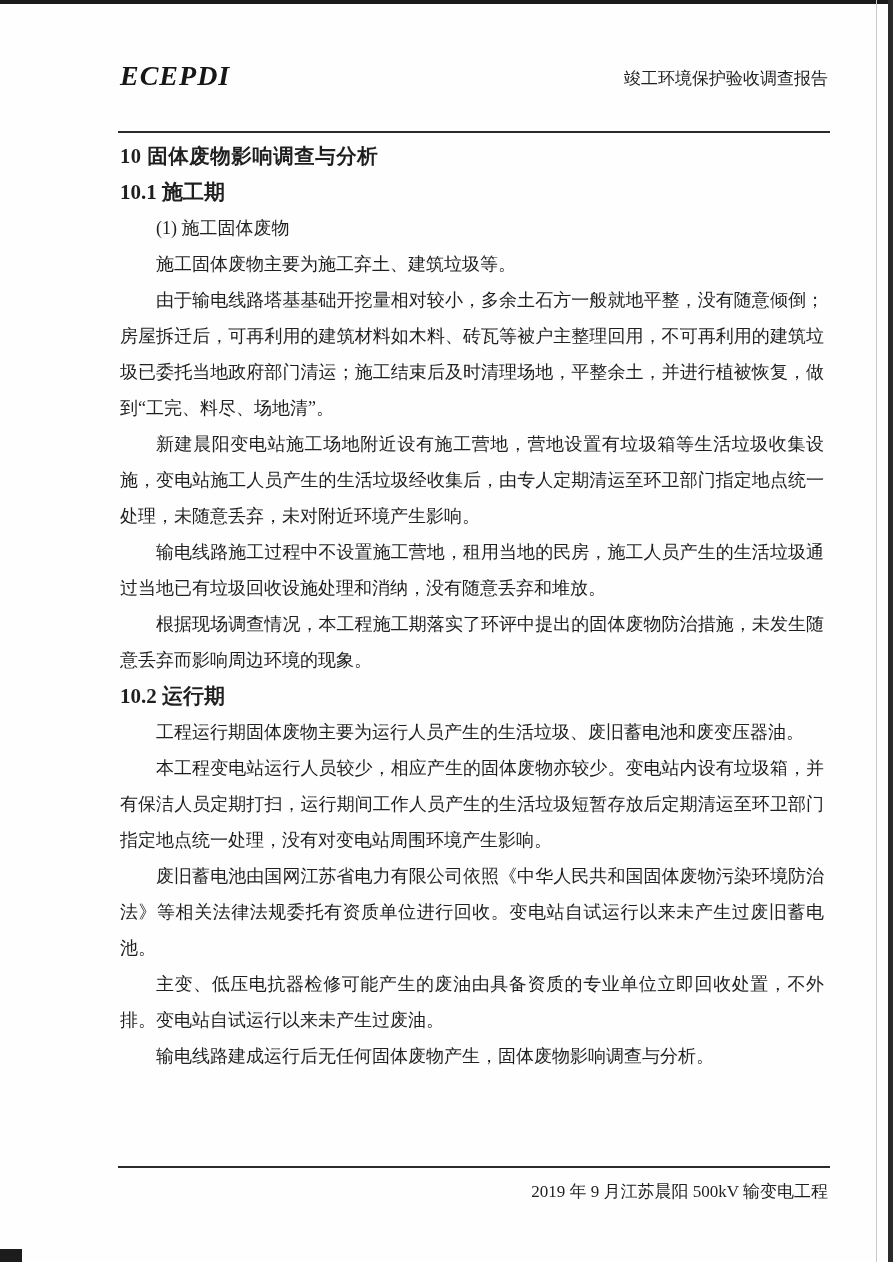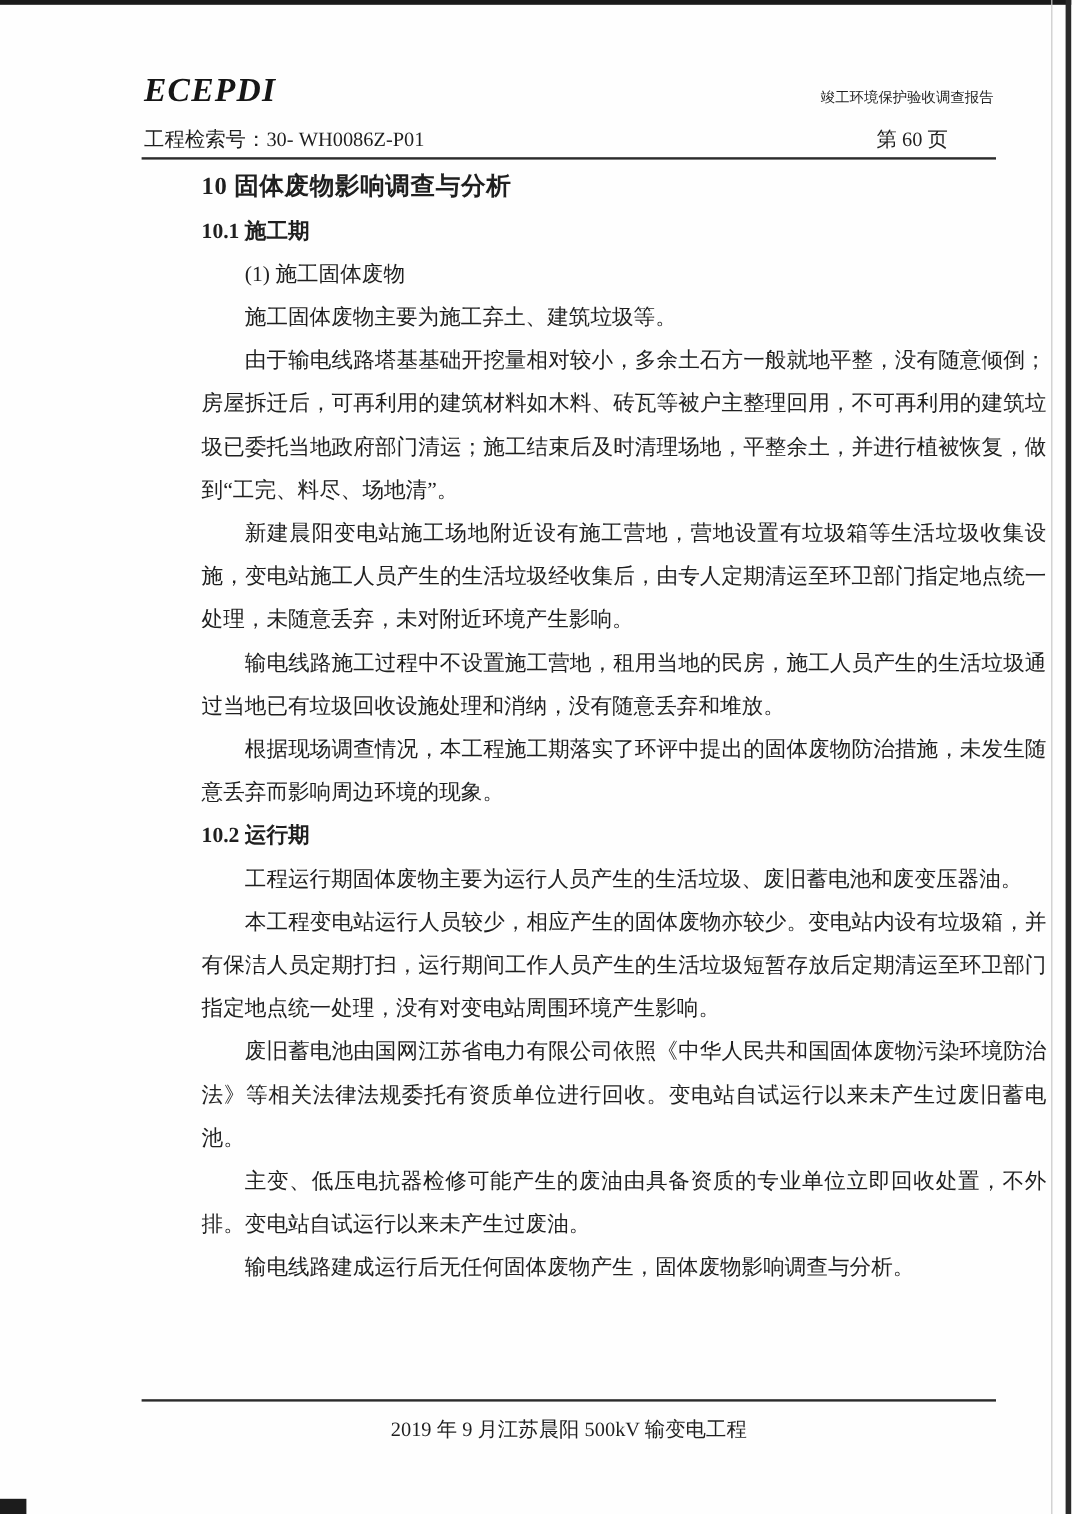--- a/index.html
+++ b/index.html
@@ -45,21 +45,21 @@
     align-items: flex-end;
   }
   .logo {
     font-size: 28px;
     font-weight: bold;
     font-style: italic;
     letter-spacing: 1px;
     color: #161616;
   }
   .report-title {
-    font-size: 12px;
+    font-size: 17px;
     padding-bottom: 2px;
   }
   .header-row2 {
     display: flex;
     justify-content: space-between;
     margin-top: 13px;
     font-size: 17px;
   }
   .page-number { padding-right: 38px; }
   .header-rule {
@@ -67,31 +67,30 @@
     top: 131px; left: 118px;
     width: 712px; height: 2px;
     background: #2b2b2b;
   }
 
   
   .content {
     position: absolute;
     top: 138px; left: 120px;
     width: 704px;
-    margin-left: 48px;
   }
   .content h1 {
     font-size: 20.5px;
     font-weight: bold;
     margin: 0;
     line-height: 36px;
     letter-spacing: 0.5px;
   }
   .content h2 {
-    font-size: 18px;
+    font-size: 21px;
     font-weight: bold;
     margin: 0;
     line-height: 36px;
   }
   .content p {
     font-size: 18px;
     margin: 0;
     line-height: 36px;
     text-align: justify;
     text-indent: 2em;
@@ -101,42 +100,38 @@
   .footer-rule {
     position: absolute;
     top: 1166px; left: 118px;
     width: 712px; height: 2px;
     background: #2b2b2b;
   }
   .footer {
     position: absolute;
     top: 1180px; left: 120px; right: 65px;
     display: flex;
-    justify-content: center;
+    justify-content: flex-end;
     font-size: 17px;
   }
 </style>
 </head>
 <body>
 
 <div class="page">
 
   <div class="edge-top"></div>
   <div class="edge-fold"></div>
   <div class="edge-right"></div>
   <div class="edge-corner"></div>
 
   <div class="header">
     <div class="header-row1">
       <span class="logo">ECEPDI</span>
       <span class="report-title">竣工环境保护验收调查报告</span>
-    </div>
-    <div class="header-row2">
-      <span class="index-label">工程检索号：30- WH0086Z-P01</span>
-      <span class="page-number">第 60 页</span>
     </div>
   </div>
   <div class="header-rule"></div>
 
   <div class="content" id="content">
       <h1>10 固体废物影响调查与分析</h1>
       <h2>10.1 施工期</h2>
       <p>(1) 施工固体废物</p>
       <p>施工固体废物主要为施工弃土、建筑垃圾等。</p>
       <p>由于输电线路塔基基础开挖量相对较小，多余土石方一般就地平整，没有随意倾倒；房屋拆迁后，可再利用的建筑材料如木料、砖瓦等被户主整理回用，不可再利用的建筑垃圾已委托当地政府部门清运；施工结束后及时清理场地，平整余土，并进行植被恢复，做到“工完、料尽、场地清”。</p>

